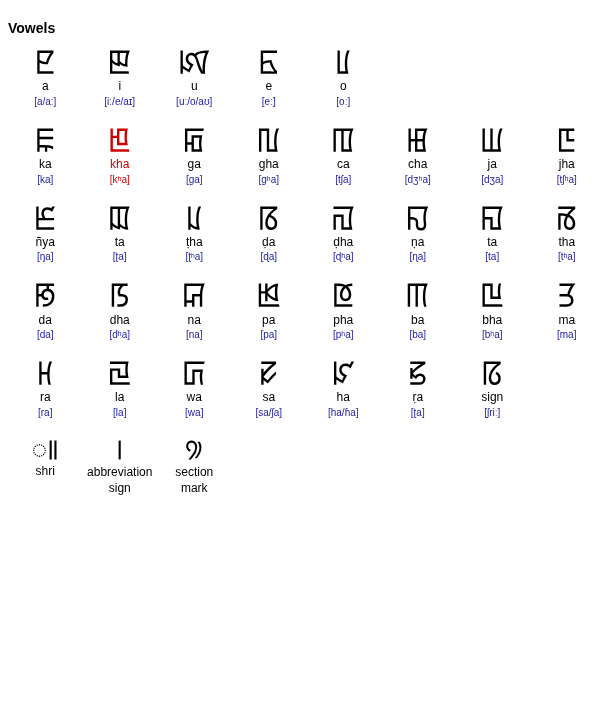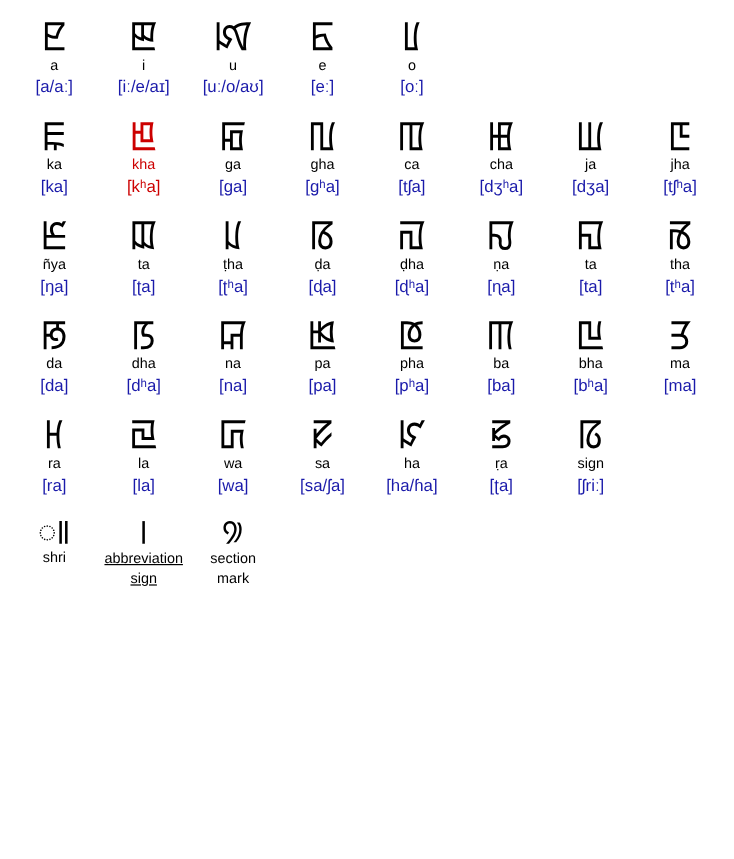--- a/index.html
+++ b/index.html
@@ -34,33 +34,34 @@
       line-height: 1.1;
       display: block;
     }
     .latin-name {
       font-size: 12px;
       color: #000;
       display: block;
       line-height: 1.3;
     }
     .ipa {
-      font-size: 14px;
+      font-size: 10px;
       color: #1a1aaa;
       display: block;
       line-height: 1.3;
       margin-bottom: 4px;
     }
     .kha-color { color: #cc0000; }
     .row-spacer { height: 8px; }
   </style>
 </head>
 <body>
 
 <div>
+  <div class="section-title">Vowels</div>
   <table class="char-table">
     <tbody>
       <tr>
         <td>
           <span class="script-char" style="font-family: 'Khojki', serif;">ꡢ</span>
           <span class="latin-name">a</span>
           <span class="ipa">[a/aː]</span>
         </td>
         <td>
           <span class="script-char">ꡣ</span>
@@ -281,21 +282,21 @@
 <div>
   <table class="char-table">
     <tbody>
       <tr>
         <td style="text-align:center; vertical-align:top; padding-top:4px;">
           <span class="script-char" style="font-size:26px;">◌꡷</span>
           <span class="latin-name">shri</span>
         </td>
         <td style="text-align:center; vertical-align:top; padding-top:4px;">
           <span class="script-char" style="font-size:26px;">꡶</span>
-          <span class="latin-name" style="line-height:1.4;text-decoration:underline;">abbreviation<br>sign</span>
+          <span class="latin-name" style="line-height:1.4;">abbreviation<br>sign</span>
         </td>
         <td style="text-align:center; vertical-align:top; padding-top:4px;">
           <span class="script-char" style="font-size:26px;">꡴</span>
           <span class="latin-name" style="line-height:1.4;">section<br>mark</span>
         </td>
         <td></td>
         <td></td>
         <td></td>
         <td></td>
         <td></td>

